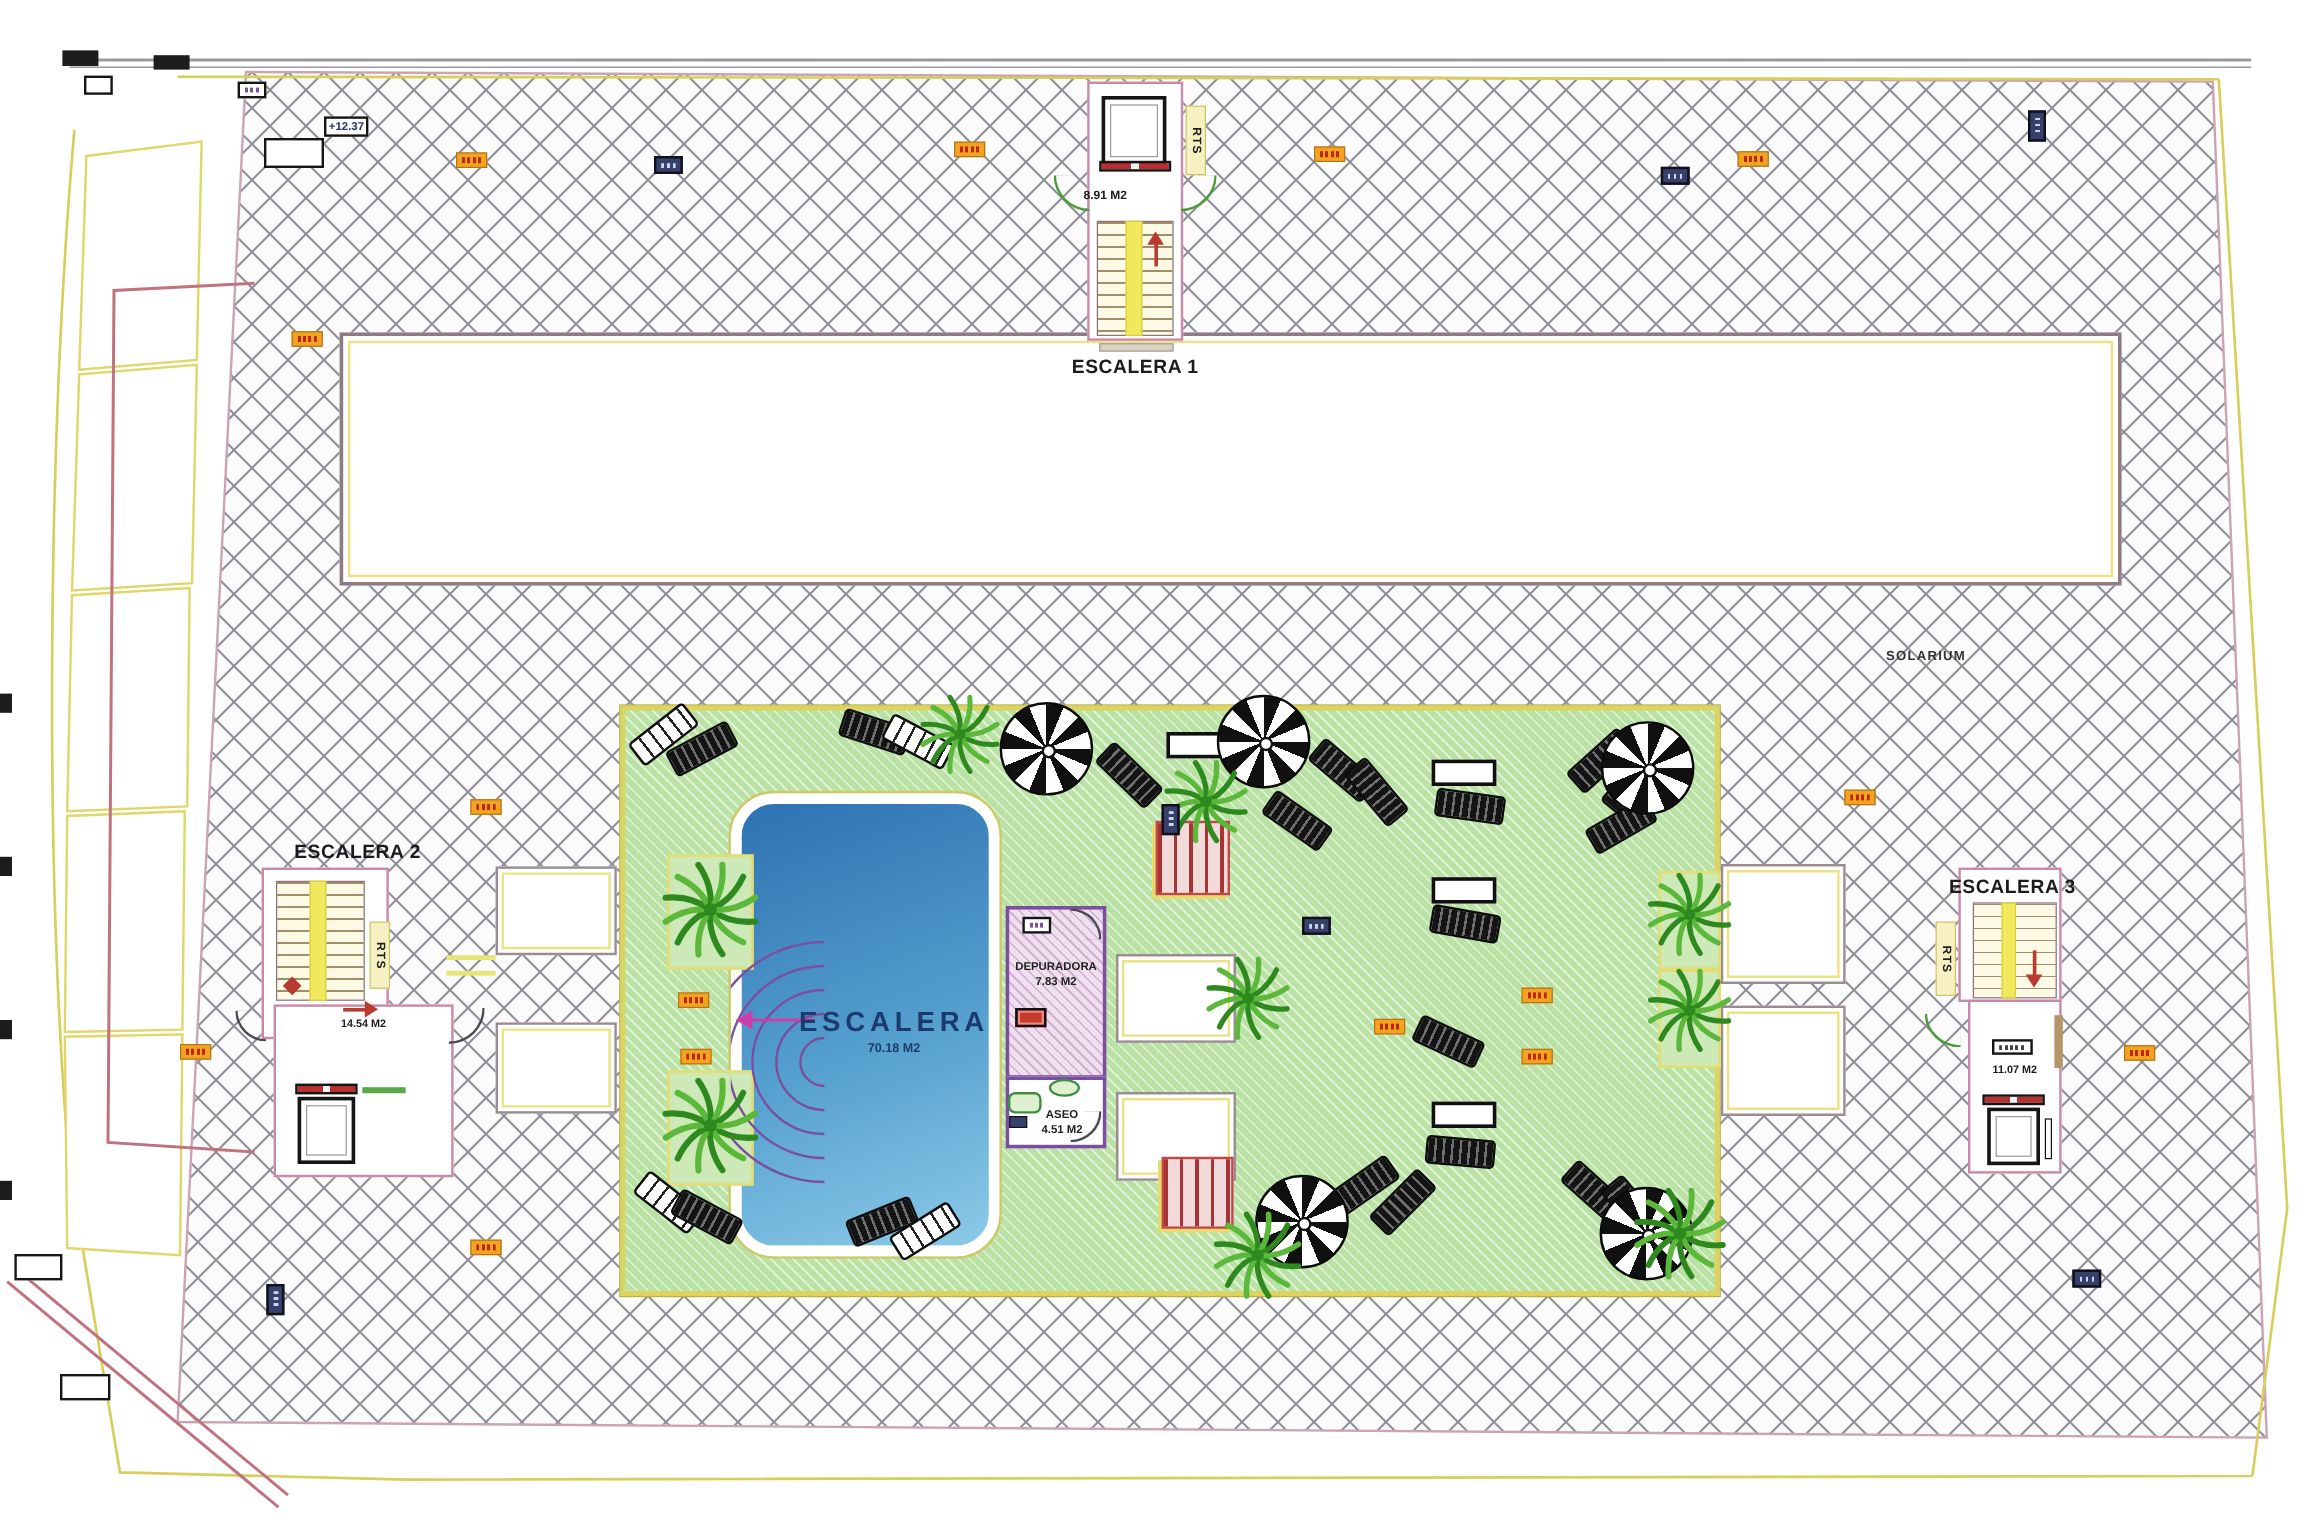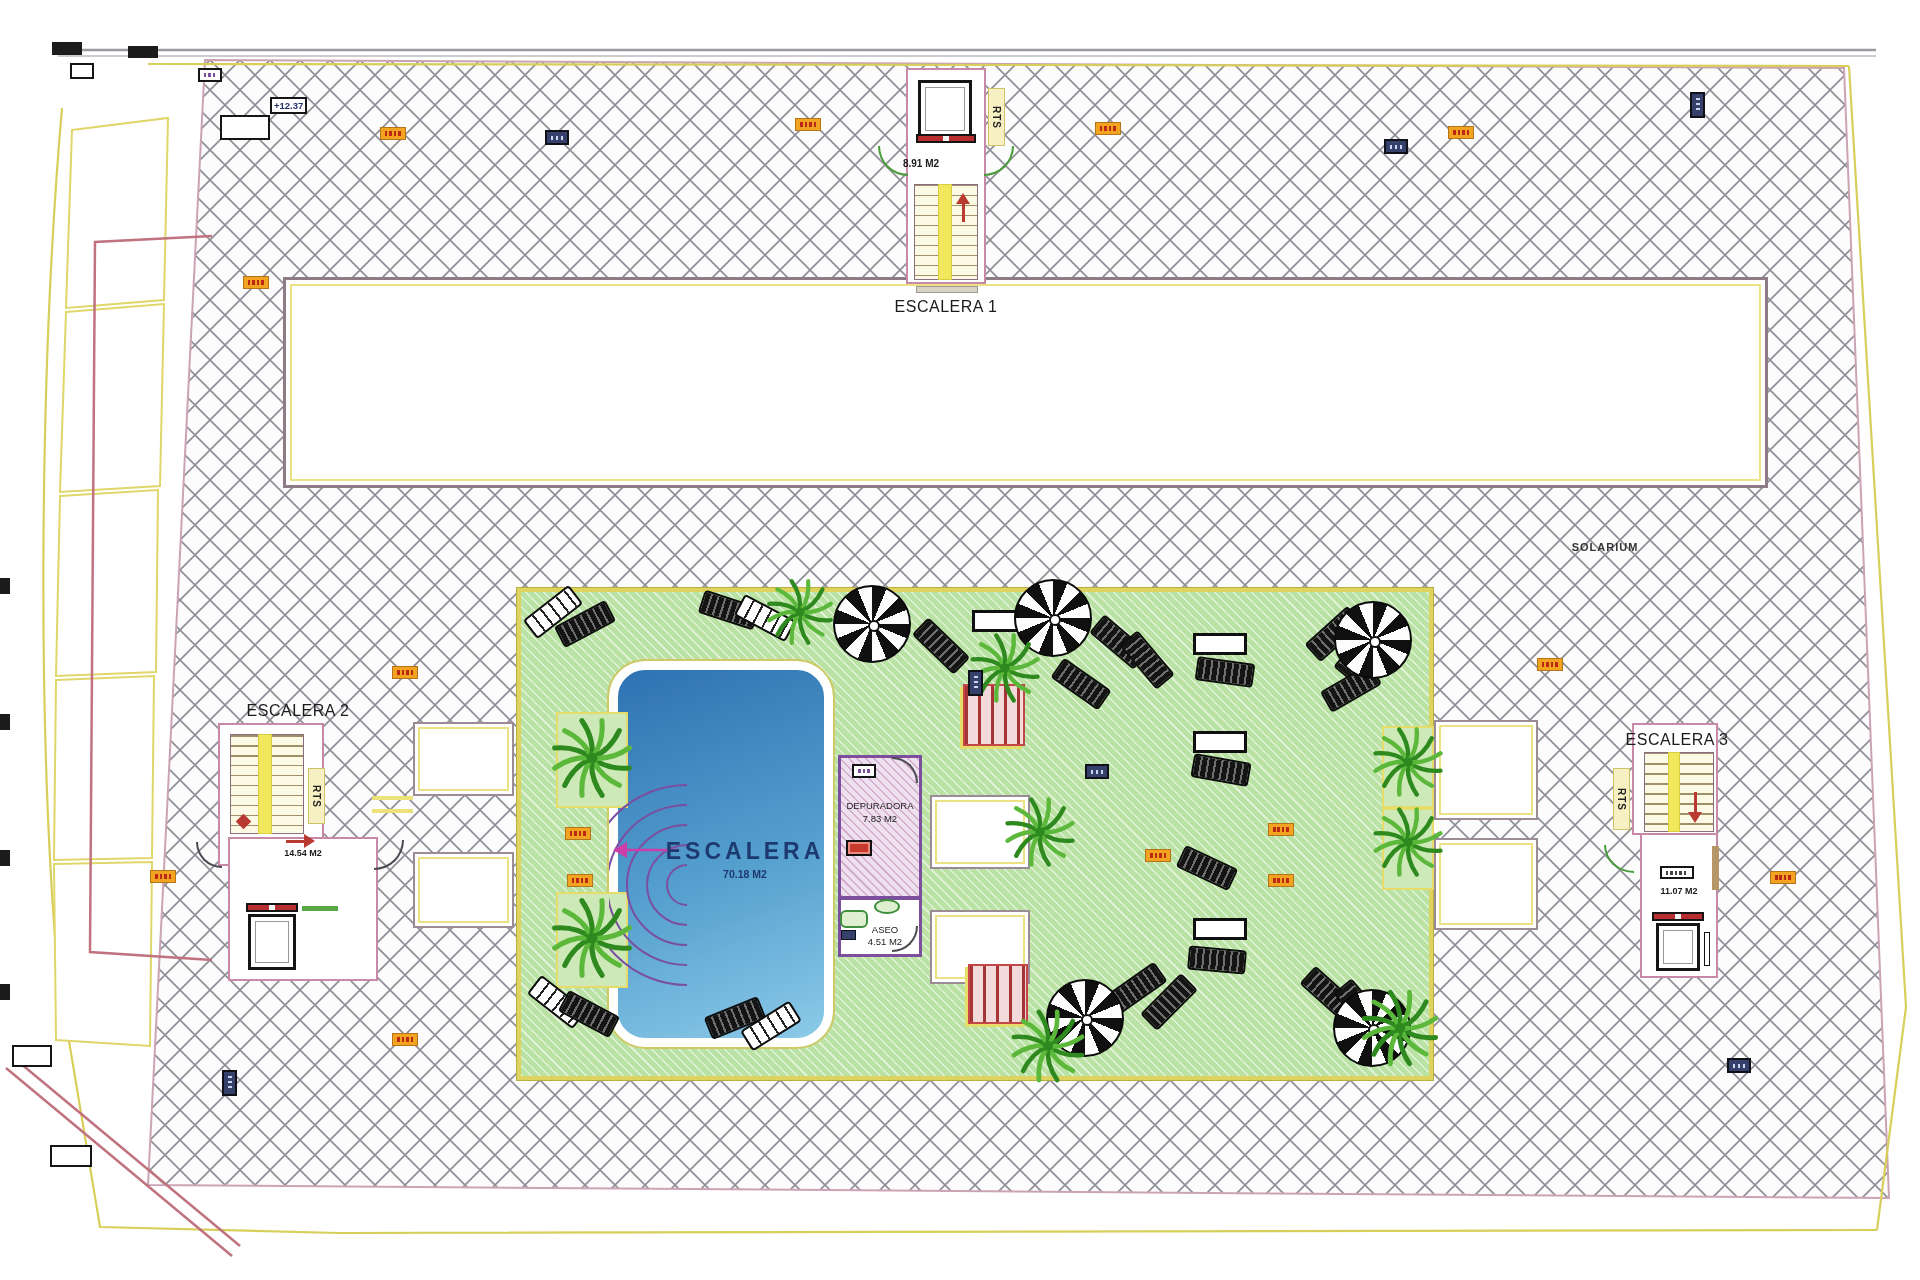--- a/index.html
+++ b/index.html
@@ -86,26 +86,26 @@
   .mk-purple{width:24px;height:14px;background:#fff;border:2px solid #151515}
   .mk-purple i{display:block;width:13px;height:4px;background:repeating-linear-gradient(90deg,#7b4f9e 0 2.5px,transparent 2.5px 4.5px)}
   .mk-black{background:#1c1c1c}
   .mk-wbox{background:#fff;border:2.5px solid #151515}
   .mk-blklabel{width:34px;height:13px;background:#fff;border:2px solid #151515}
   .mk-blklabel i{display:block;width:22px;height:4px;background:repeating-linear-gradient(90deg,#444 0 2.5px,transparent 2.5px 4.5px)}
   .mk-elev{background:#fff;border:2px solid #151515;font:700 9.5px/1 "Liberation Sans",sans-serif;color:#23306b;white-space:nowrap;padding:0 2px}
 
   
   .lbl{position:absolute;color:#1b1b1b;white-space:nowrap;z-index:20;text-align:center}
-  .lbl-esc{font-size:16px;font-weight:400;letter-spacing:.5px}
+  .lbl-esc{font-size:16px;font-weight:700;letter-spacing:.5px}
   .lbl-area{font-size:10px;font-weight:700}
   .lbl-areasm{font-size:9px;font-weight:700}
   .lbl-piscina{font-size:23px;font-weight:700;letter-spacing:4px;color:#1d3a70}
   .lbl-piscina-area{font-size:10.5px;font-weight:700;color:#1d3a70}
-  .lbl-room{font-size:9.5px;font-weight:400;color:#222}
+  .lbl-room{font-size:9.5px;font-weight:700;color:#222}
   .lbl-solarium{font-size:11px;font-weight:700;letter-spacing:1px;color:#333}
   .yellowstub{background:#ece27a;z-index:4;position:absolute}
 </style>
 </head>
 <body>
 
 <div id="stage">
 
   <svg class="base" width="1920" height="1280" viewBox="0 0 1920 1280">
     <defs>

